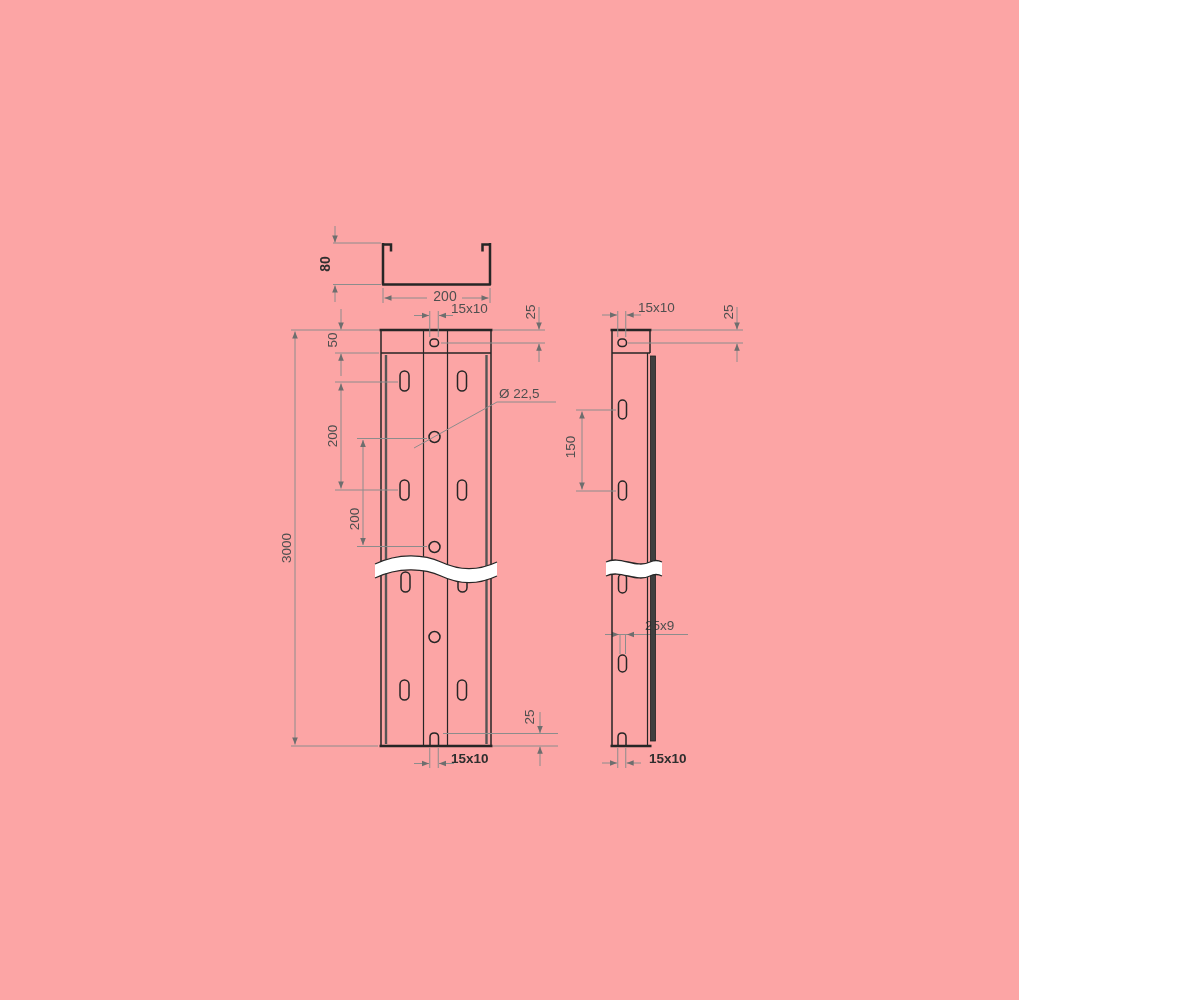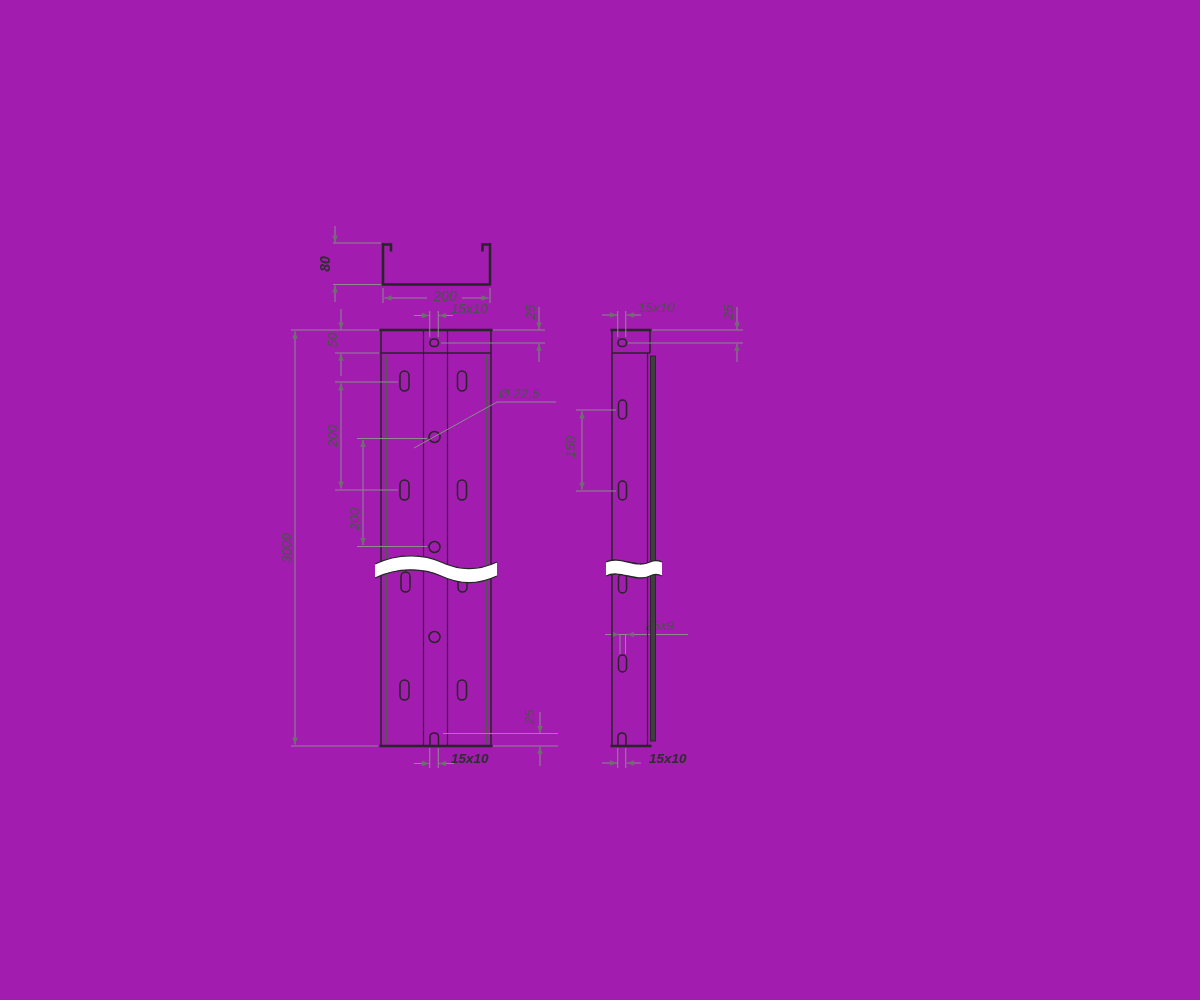--- a/index.html
+++ b/index.html
@@ -1,16 +1,16 @@
 <!DOCTYPE html>
 <html><head>
 <meta charset="utf-8">
 <style>
   html,body{margin:0;padding:0;background:#ffffff;}
-  #canvas{position:relative;width:1200px;height:1000px;background:#a21caf;overflow:hidden;font-style:italic;}
+  #canvas{position:relative;width:1019px;height:1000px;background:#fca5a5;overflow:hidden;}
   svg{position:absolute;left:0;top:0;}
   svg text{
     font-family:"Liberation Sans","DejaVu Sans",sans-serif;
     font-size:13.5px;
     fill:#4f4f4f;
     stroke:none;
   }
   svg text.big{font-size:14px;}
   svg text.bold{font-weight:700;fill:#2e2e2e;}
   .pl{stroke:#262626;stroke-width:1.5;fill:none;}          

